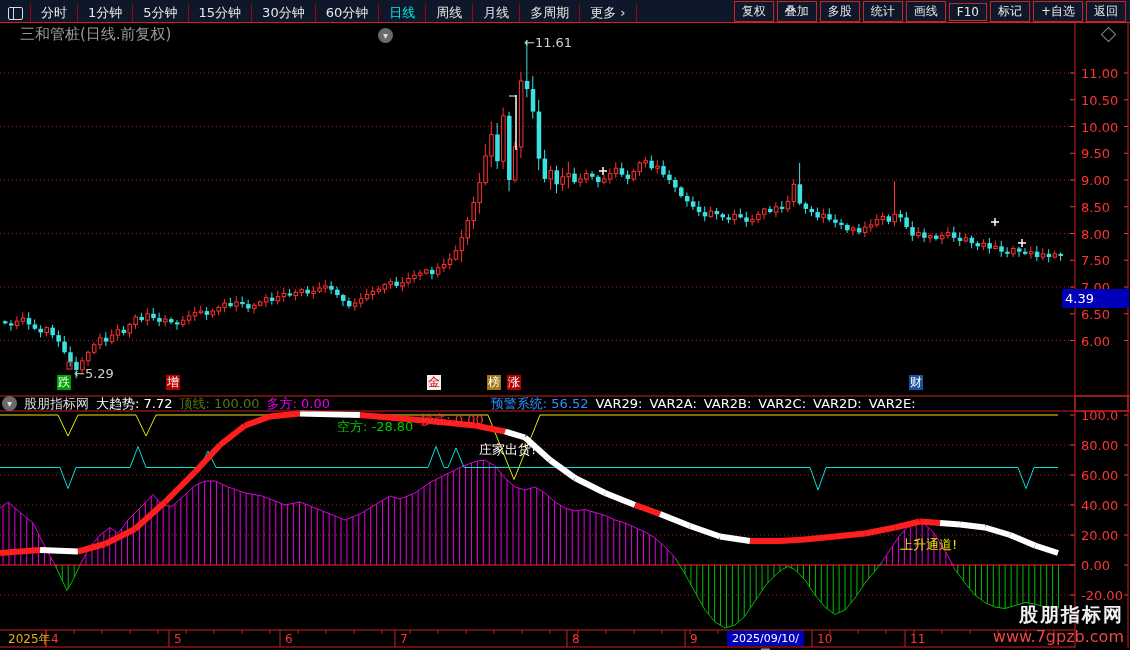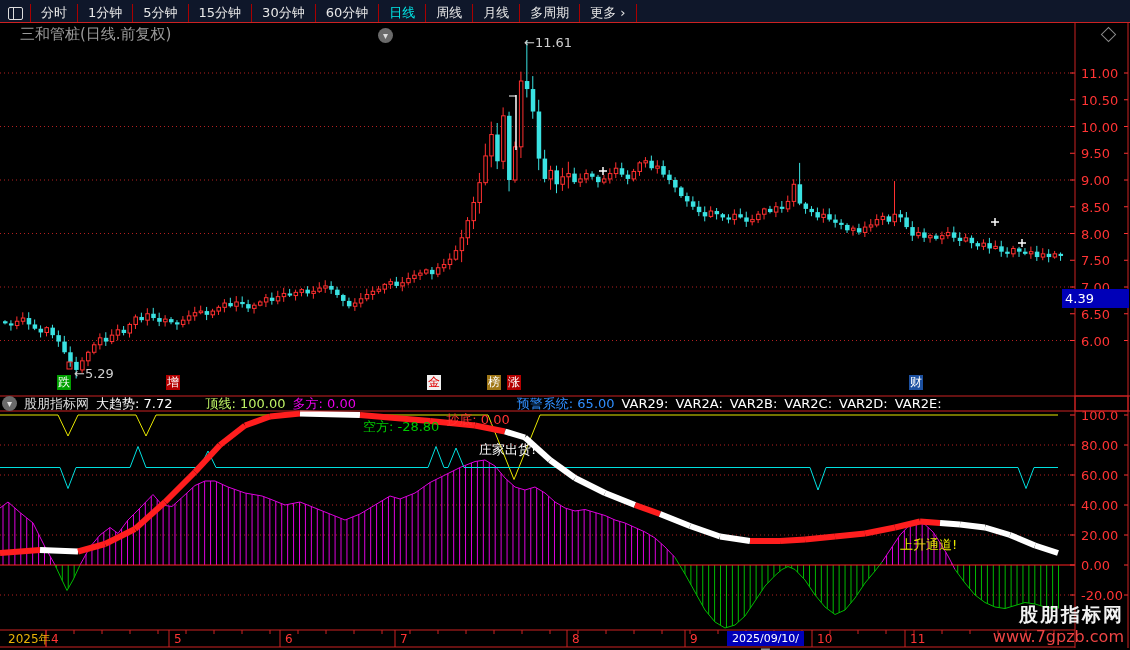--- a/index.html
+++ b/index.html
@@ -51,20 +51,32 @@
         <div class="tb-cell">1分钟</div>
         <div class="tb-cell">5分钟</div>
         <div class="tb-cell">15分钟</div>
         <div class="tb-cell">30分钟</div>
         <div class="tb-cell">60分钟</div>
         <div class="tb-cell active">日线</div>
         <div class="tb-cell">周线</div>
         <div class="tb-cell">月线</div>
         <div class="tb-cell">多周期</div>
         <div class="tb-cell">更多 ›</div>
+      </div>
+    <div class="tb-right">
+
+    <div class="tb-btn">复权</div>
+        <div class="tb-btn">叠加</div>
+        <div class="tb-btn">多股</div>
+        <div class="tb-btn">统计</div>
+        <div class="tb-btn">画线</div>
+        <div class="tb-btn">F10</div>
+        <div class="tb-btn">标记</div>
+        <div class="tb-btn">+自选</div>
+        <div class="tb-btn">返回</div>
       </div>
   </div>
 
   <div class="lbl title" style="left:20px;top:27px;">三和管桩(日线.前复权)</div>
   <div class="chev" style="left:378px;top:28px;">▾</div>
   <div class="winicon" style="left:1103px;top:29px;"></div>
 
   <svg id="chart-svg" width="1130" height="650" style="position:absolute;left:0;top:0;">
       <line x1="0" y1="73" x2="1075" y2="73" stroke="#b42020" stroke-dasharray="1 3"></line>
       <line x1="0" y1="126.5" x2="1075" y2="126.5" stroke="#b42020" stroke-dasharray="1 3"></line>
@@ -890,25 +902,25 @@
   <div class="lbl" style="left:479px;top:443px;color:#ffffff;font-size:13px;">庄家出货!</div>
   <div class="lbl" style="left:900px;top:538px;color:#e8e800;font-size:13px;">上升通道!</div>
 
   <div class="tagbox">4.39</div>
 
   <div class="ind-header">
     <span class="chev" style="position:static;flex:0 0 auto;">▾</span>
 
   <span style="color: rgb(220, 220, 220);">股朋指标网</span>
       <span style="color: rgb(255, 255, 255);">大趋势: 7.72</span>
-      <span style="color: #bef264; margin-left: 26px;">顶线: 100.00</span>
+      <span style="color: #4d7c0f;">顶线: 100.00</span>
       <span style="color: rgb(232, 0, 232);">多方: 0.00</span>
       <span style="color: rgb(0, 200, 0); margin-top: 46px;">空方: -28.80</span>
       <span style="color: rgb(255, 50, 50); margin-top: 32px;">抄底: 0.00</span>
-      <span style="color: rgb(47, 143, 255);">预警系统: 65.00</span>
+      <span style="color: rgb(47, 143, 255);">预警系统: 56.52</span>
       <span style="color: rgb(255, 255, 255);">VAR29:</span>
       <span style="color: rgb(255, 255, 255);">VAR2A:</span>
       <span style="color: rgb(255, 255, 255);">VAR2B:</span>
       <span style="color: rgb(255, 255, 255);">VAR2C:</span>
       <span style="color: rgb(255, 255, 255);">VAR2D:</span>
       <span style="color: rgb(255, 255, 255);">VAR2E:</span>
     </div>
 
   <div class="lbl" style="left:8px;top:633px;color:#eab308;font-size:12px;">2025年</div>
   <div class="datebox">2025/09/10/三</div>

